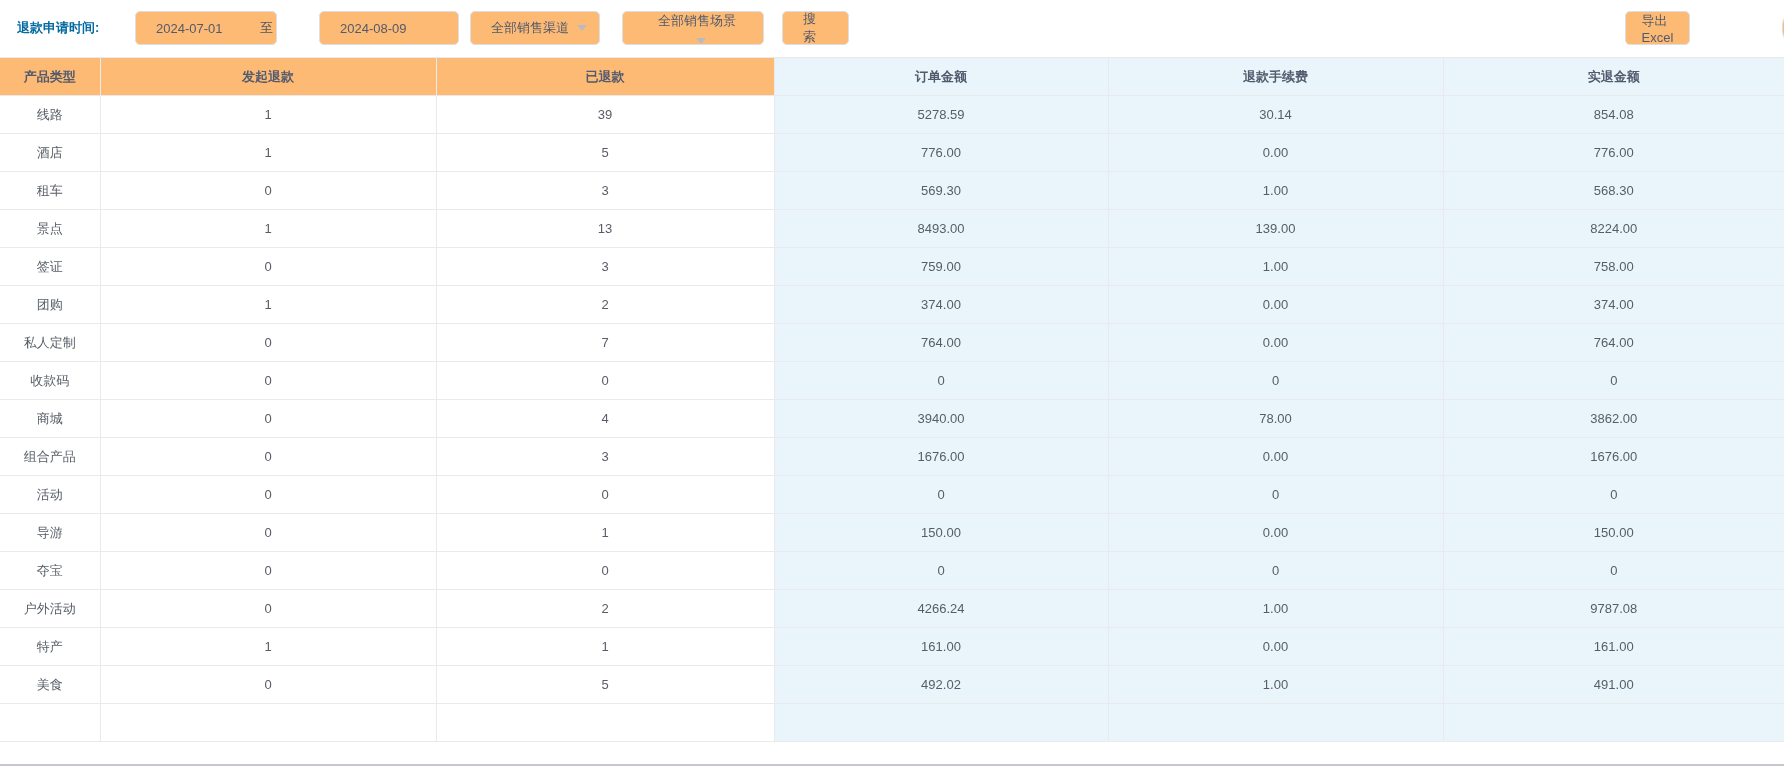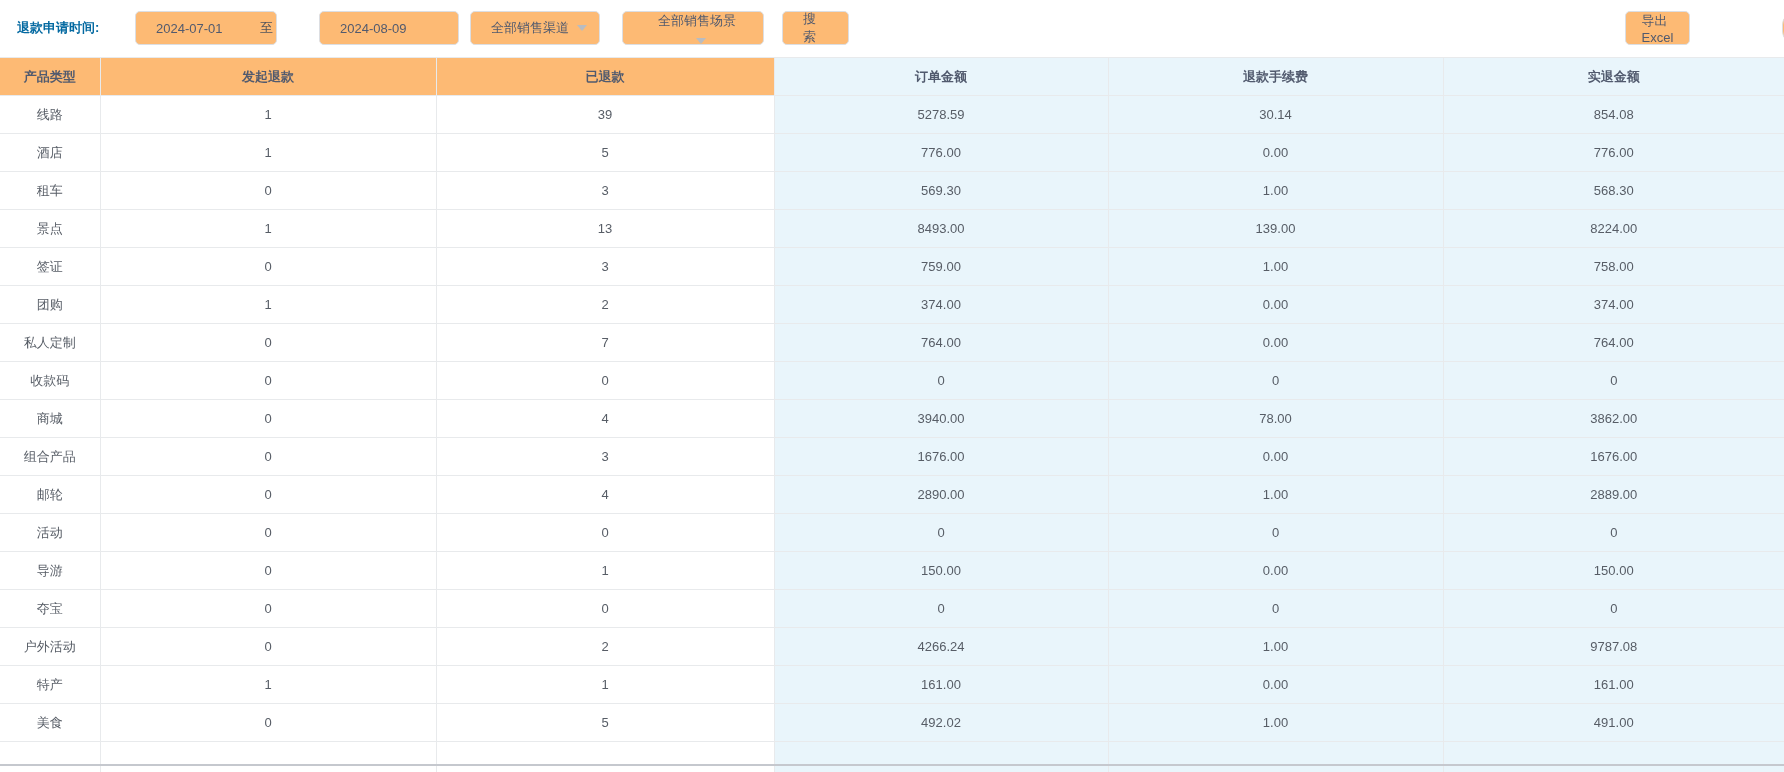--- a/index.html
+++ b/index.html
@@ -189,28 +189,20 @@
       </tr>
       <tr>
         <td>组合产品</td>
         <td>0</td>
         <td>3</td>
         <td class="hl">1676.00</td>
         <td class="hl">0.00</td>
         <td class="hl">1676.00</td>
       </tr>
       <tr>
-        <td>邮轮</td>
-        <td>0</td>
-        <td>4</td>
-        <td class="hl">2890.00</td>
-        <td class="hl">1.00</td>
-        <td class="hl">2889.00</td>
-      </tr>
-      <tr>
         <td>活动</td>
         <td>0</td>
         <td>0</td>
         <td class="hl">0</td>
         <td class="hl">0</td>
         <td class="hl">0</td>
       </tr>
       <tr>
         <td>导游</td>
         <td>0</td>

